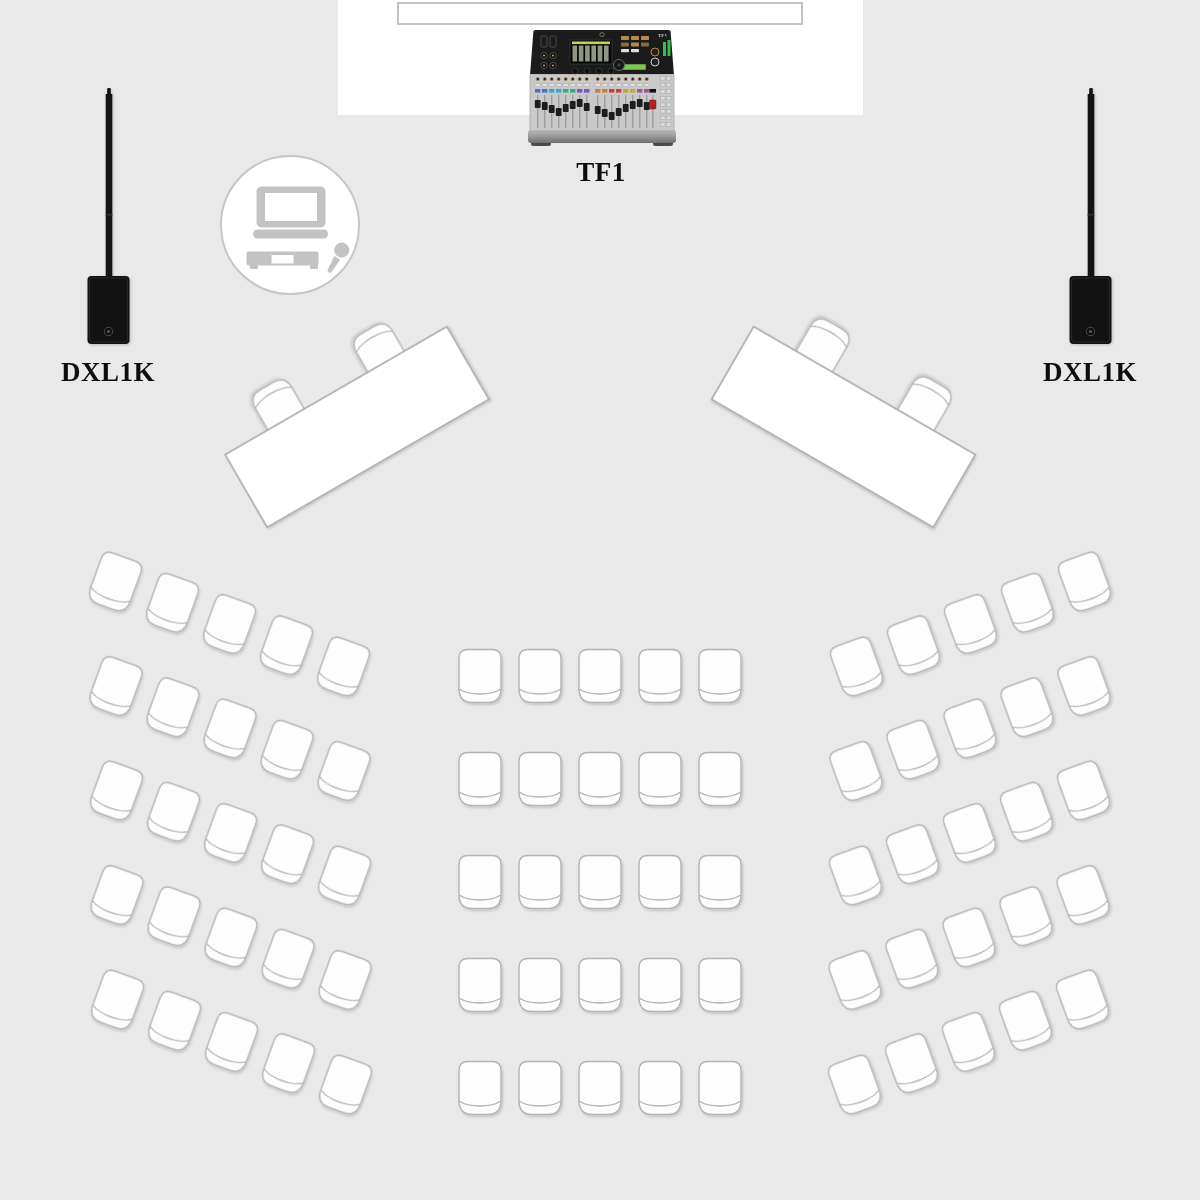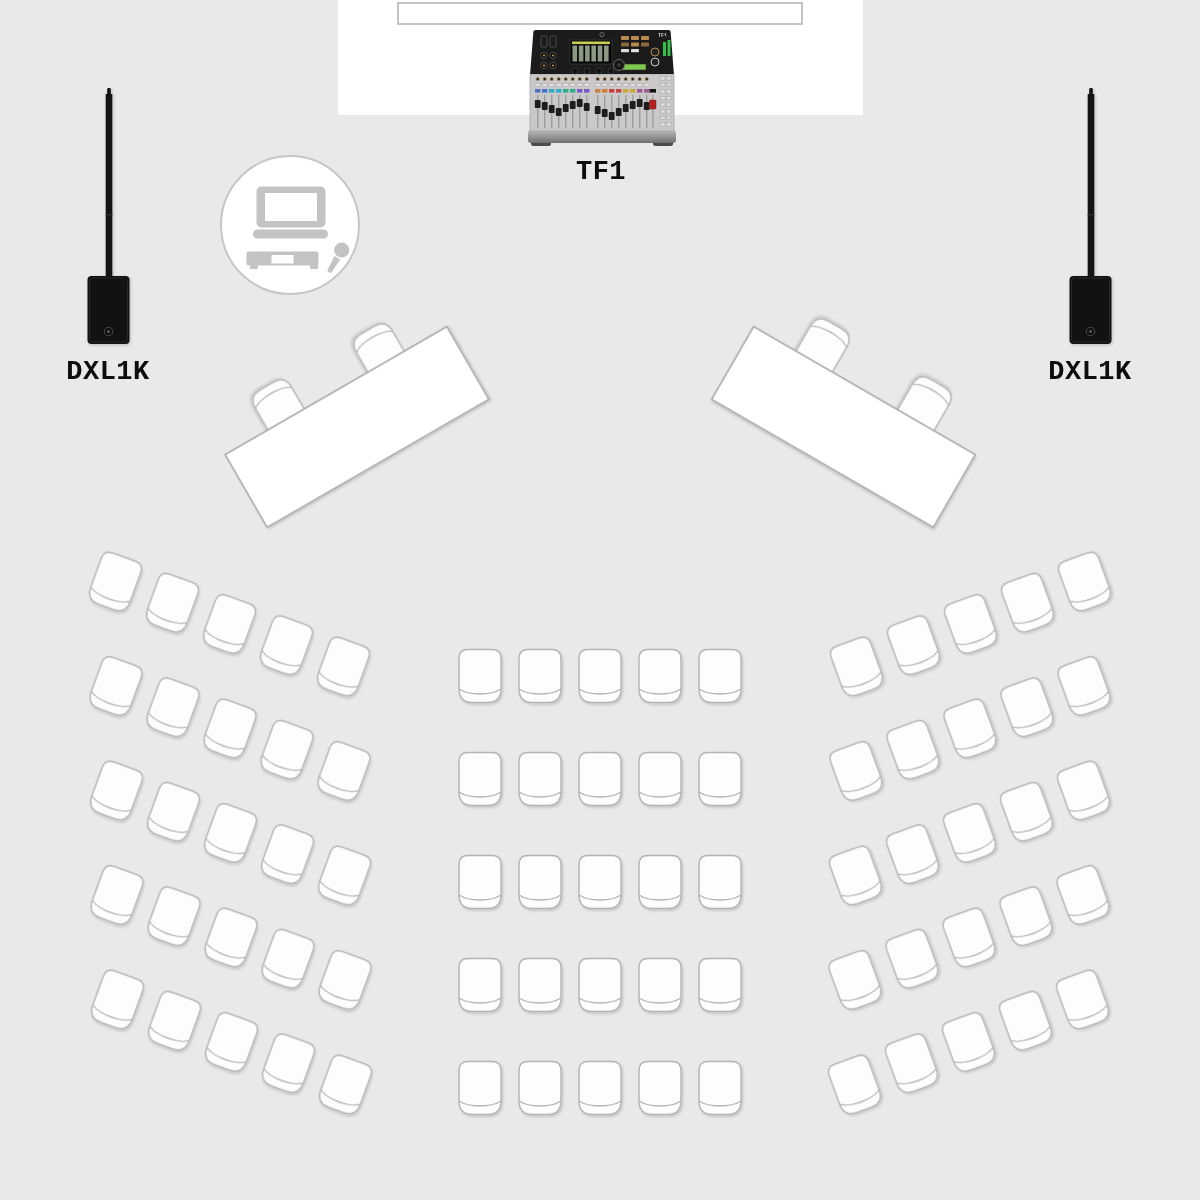--- a/index.html
+++ b/index.html
@@ -1,19 +1,19 @@
 <!DOCTYPE html>
 <html><head>
 <meta charset="utf-8">
 <style>
   html,body{margin:0;padding:0;background:#d8d8d8;}
   #canvas{
     position:relative;width:1200px;height:1200px;overflow:hidden;
     background:#e9e9e9;
-    font-family:Liberation Mono, monospace;
+    font-family:Liberation Serif, serif;
   }
   .abs{position:absolute;}
   #stage{left:338px;top:0;width:525px;height:115px;background:#ffffff;}
   #screen{left:397px;top:2px;width:406px;height:23px;background:#ffffff;
     border:2px solid #c4c4c4;box-sizing:border-box;}
   #mixer{left:527px;top:30px;width:150px;height:118px;}
   .big-label{
     font-size:27px;font-weight:700;color:#0d0d0d;text-align:center;
     letter-spacing:.5px;width:140px;
   }

